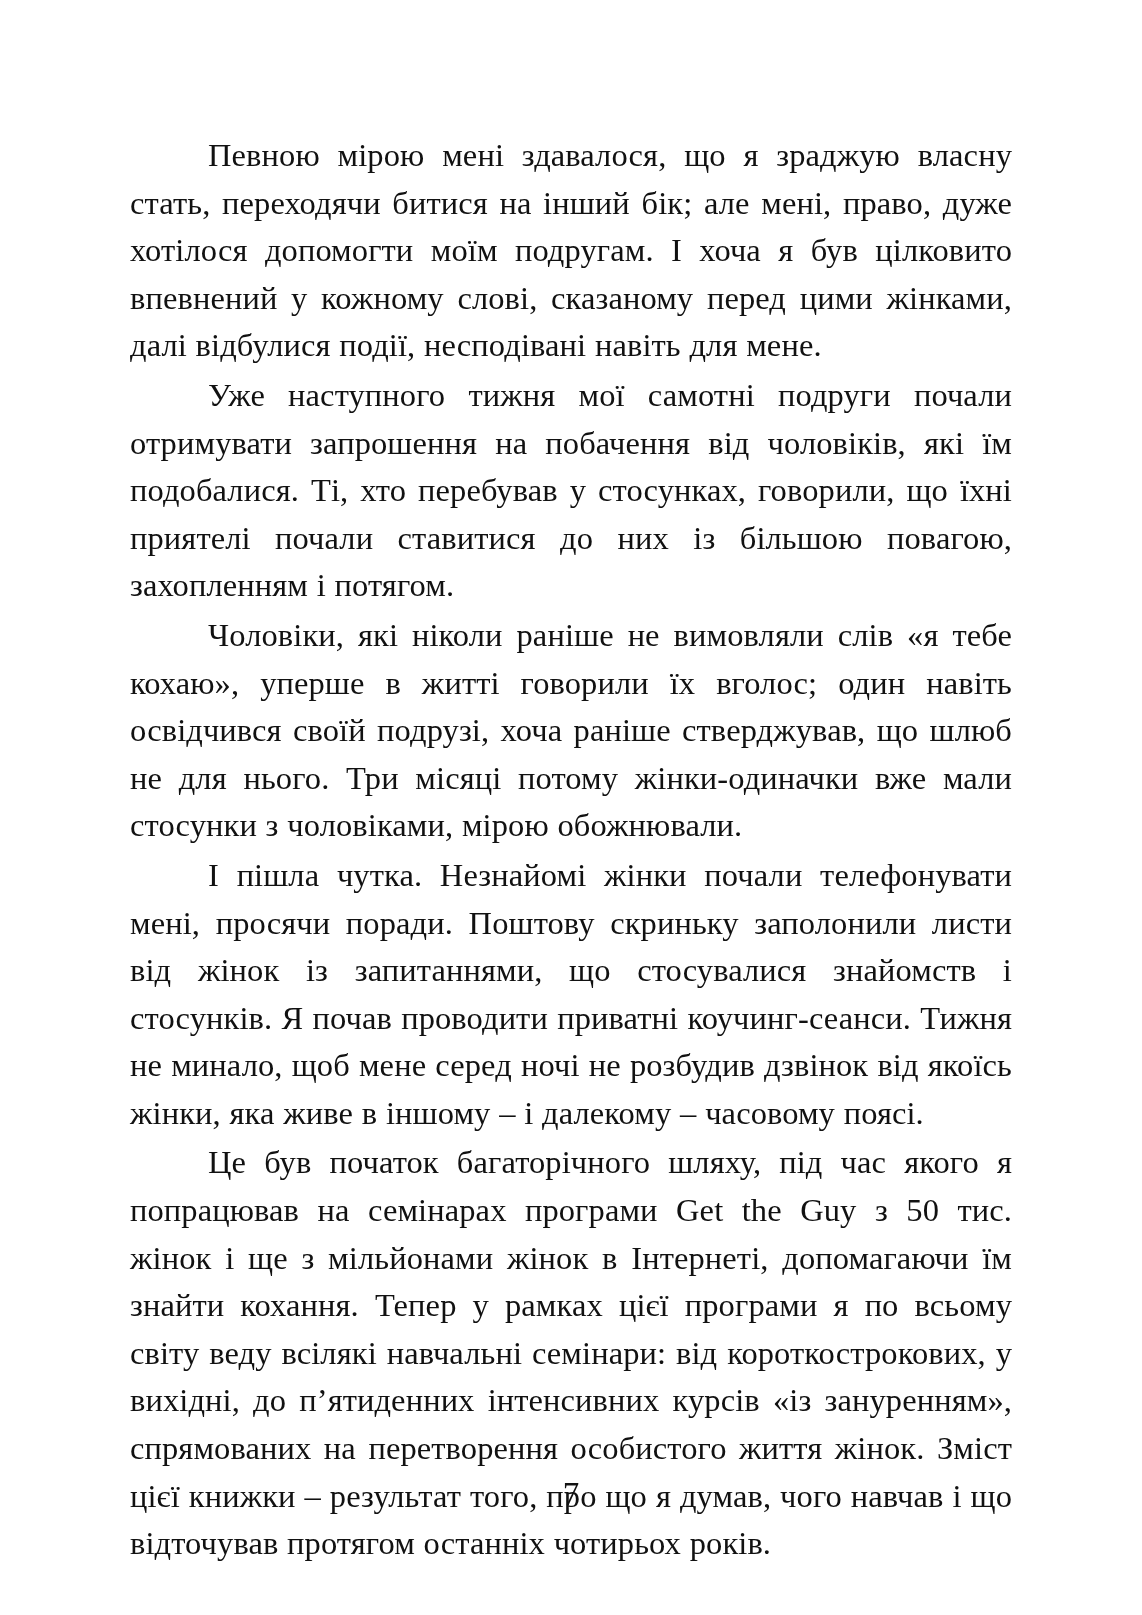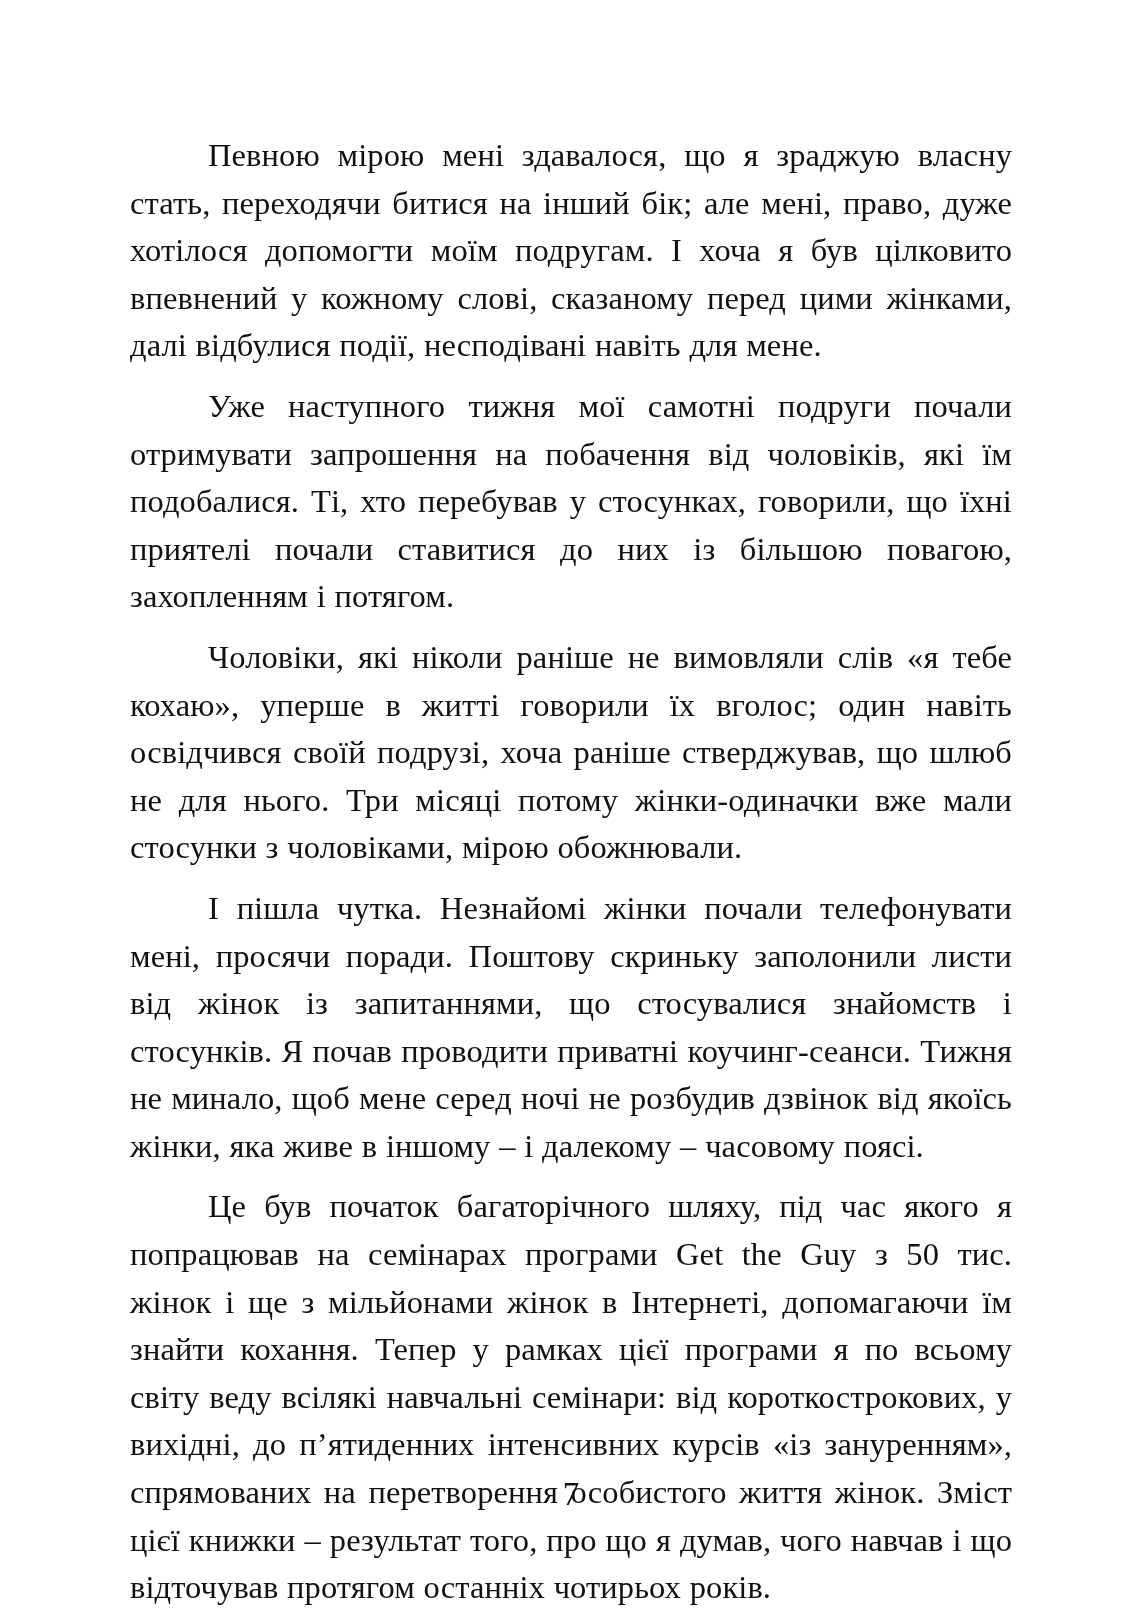--- a/index.html
+++ b/index.html
@@ -40,21 +40,21 @@
     text-indent: 78px;
     font-size: 32.5px;
     line-height: 47.6px;
     letter-spacing: 0.1px;
     word-spacing: 0.5px;
     hyphens: manual;
   }
 
   
   .para + .para {
-    margin-top: 13px;
+    margin-top: 2px;
   }
 
   .page-number {
     position: absolute;
     left: 0;
     right: 0;
     top: 1478px;
     text-align: center;
     font-size: 33px;
     line-height: 1;

